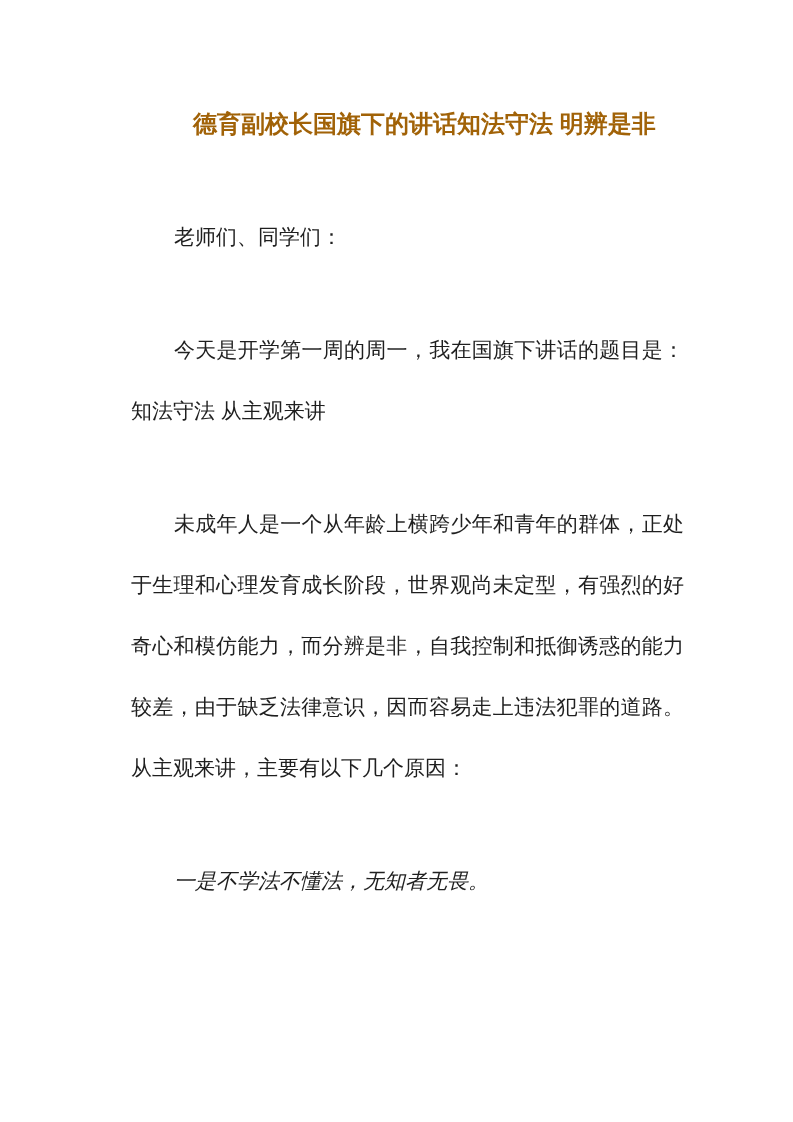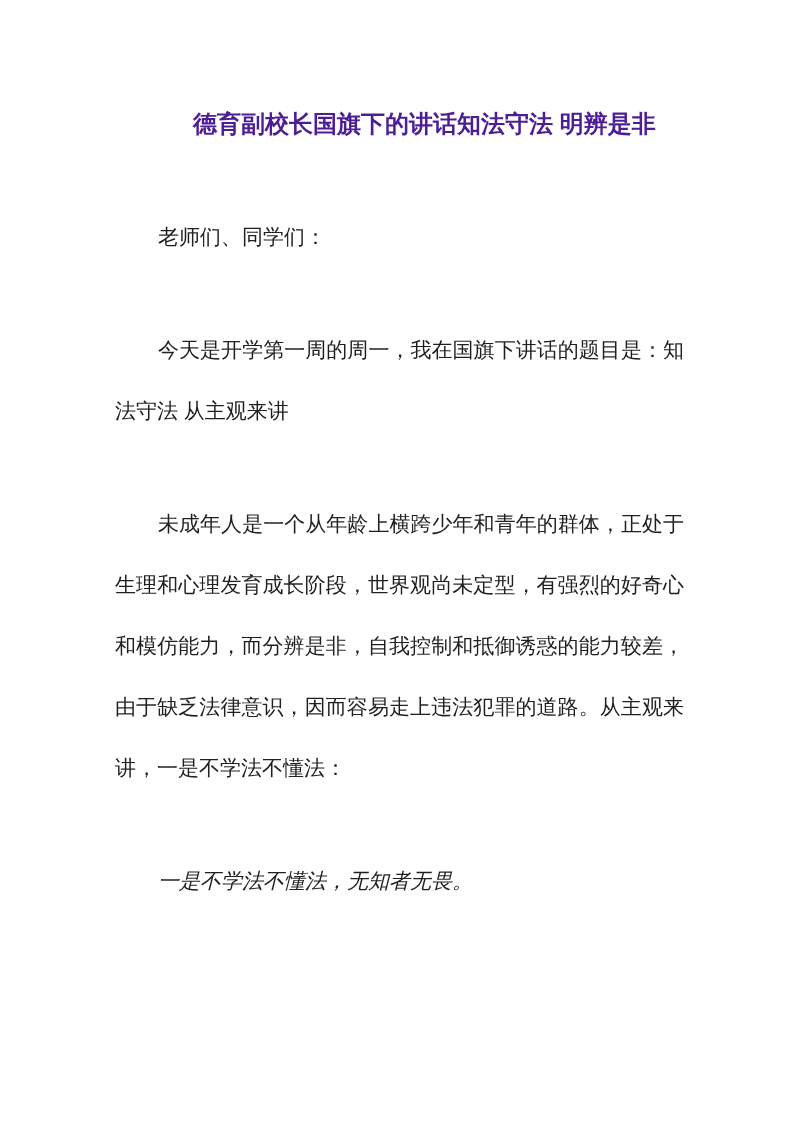--- a/index.html
+++ b/index.html
@@ -18,27 +18,27 @@
     margin-left: 115px;
     padding-top: 93px;
     color: #1f1f1f;
   }
   .doc-title {
     font-size: 24px;
     font-weight: bold;
     line-height: 61px;
     margin: 0 0 52px 0;
     text-indent: 78px;
-    color: #4c1d95;
+    color: #a16207;
     white-space: nowrap;
   }
   .para {
     font-size: 21px;
     line-height: 61px;
-    margin: 0 0 52px 0;
+    margin: 0 0 52px 16px;
     text-indent: 43px;
     text-align: justify;
     text-justify: inter-ideograph;
     overflow-wrap: break-word;
     line-break: anywhere;
   }
   .para:last-child {
     margin-bottom: 0;
     font-style: italic;
   }
@@ -47,16 +47,16 @@
 <body>
 
 <div class="page">
   <h1 class="doc-title">德育副校长国旗下的讲话知法守法 明辨是非</h1>
 
   <p class="para">老师们、同学们：</p>
 
 
   <p class="para">今天是开学第一周的周一，我在国旗下讲话的题目是：知法守法 从主观来讲</p>
 
-  <p class="para">未成年人是一个从年龄上横跨少年和青年的群体，正处于生理和心理发育成长阶段，世界观尚未定型，有强烈的好奇心和模仿能力，而分辨是非，自我控制和抵御诱惑的能力较差，由于缺乏法律意识，因而容易走上违法犯罪的道路。从主观来讲，一是不学法不懂法：</p>
+  <p class="para">未成年人是一个从年龄上横跨少年和青年的群体，正处于生理和心理发育成长阶段，世界观尚未定型，有强烈的好奇心和模仿能力，而分辨是非，自我控制和抵御诱惑的能力较差，由于缺乏法律意识，因而容易走上违法犯罪的道路。从主观来讲，主要有以下几个原因：</p>
 
   <p class="para">一是不学法不懂法，无知者无畏。</p>
 </div>
 
 </body></html>

